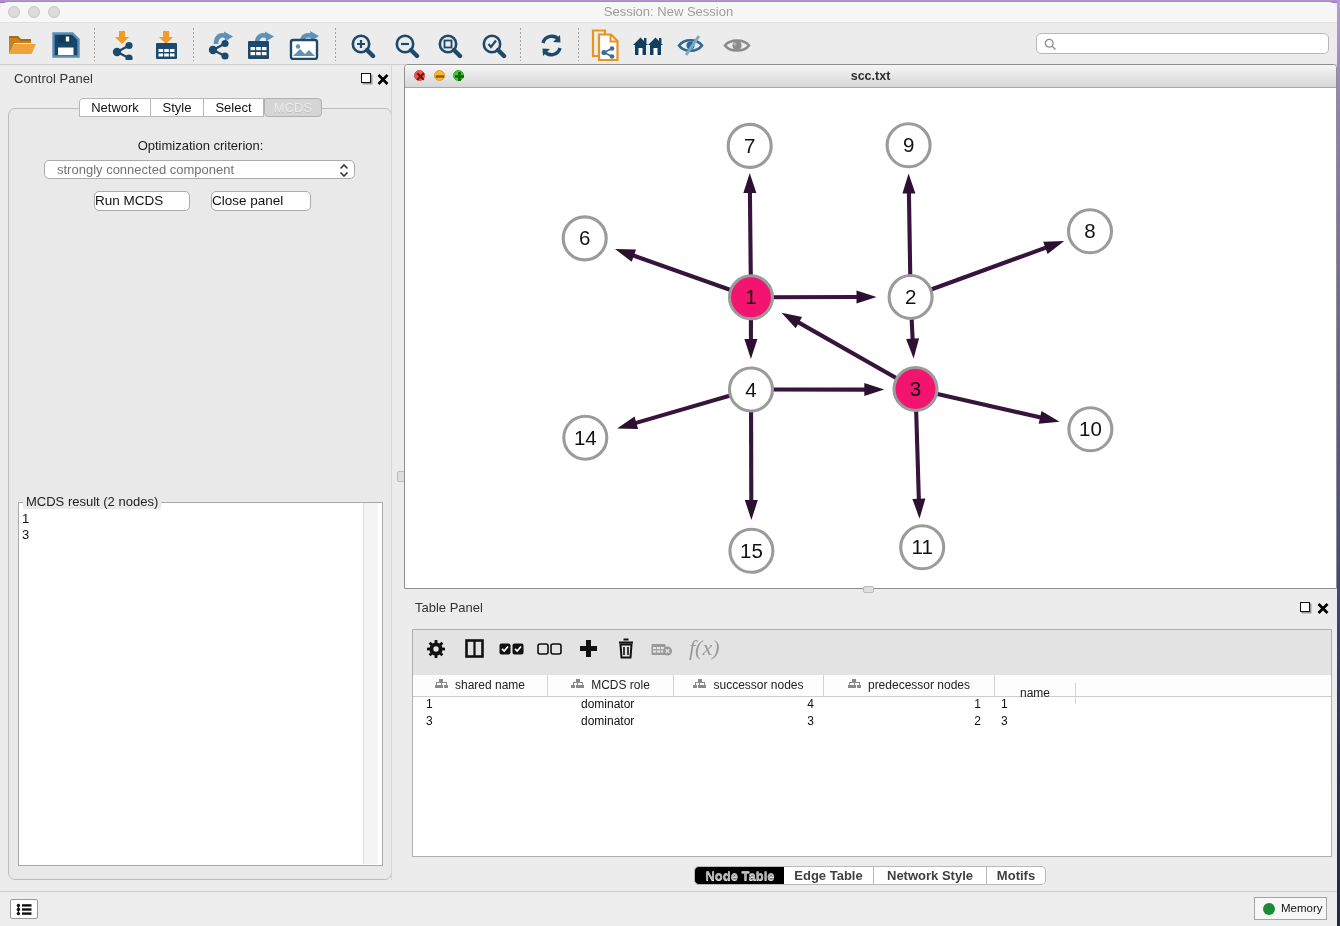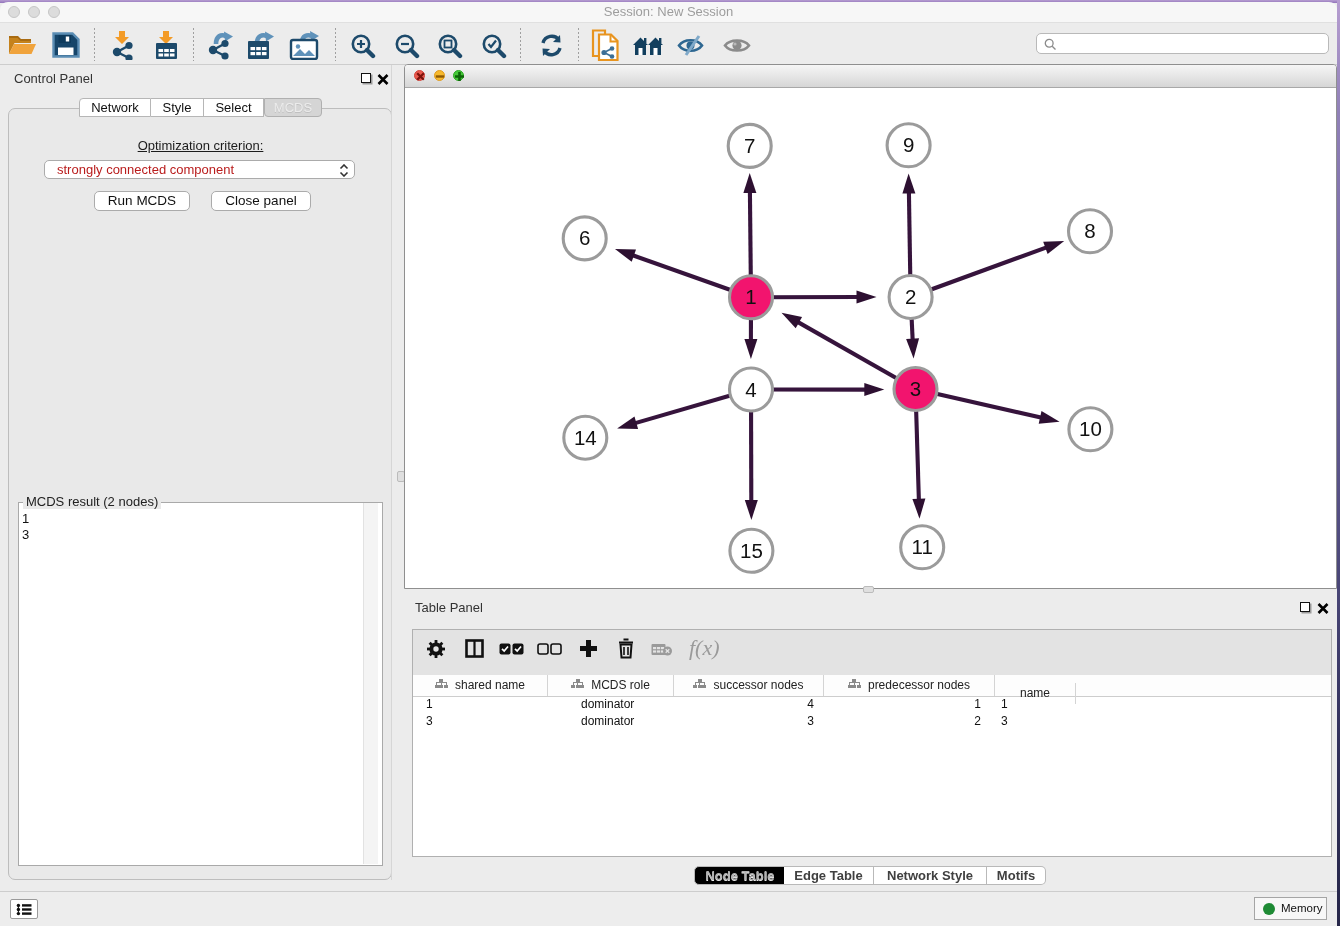--- a/index.html
+++ b/index.html
@@ -21,23 +21,23 @@
 #toolbar { left:0; top:22px; width:1337px; height:43px; background:#ececec; border-top:1px solid #e0e0e0; border-bottom:1px solid #cdcdcd; }
 .sep { position:absolute; top:5px; height:33px; width:1px; background-image:linear-gradient(#9f9f9f 50%, rgba(0,0,0,0) 0%); background-size:1px 4px; }
 
 
 #search { left:1036px; top:33px; width:293px; height:21px; background:#fff; border:1px solid #b9b9b9; border-radius:5px; }
 
 
 #cpHead { left:14px; top:71px; font-size:13px; color:#333; }
 #cpBox { left:8px; top:108px; width:384px; height:772px; background:#e9e9e9; border:1px solid #bdbdbd; border-radius:7px; }
 .tab { position:absolute; top:98px; height:19px; background:#fff; border:1px solid #b6b6b6; font-size:13px; color:#111; text-align:center; line-height:18px; }
-#optLabel { left:9px; top:138px; width:383px; text-align:center; font-size:13px; color:#1c1c1c;text-decoration:underline; }
-#optSelect { left:44px; top:160px; width:311px; height:19px; background:#fff; border:1px solid #ababab; border-radius:5px; font-size:13px; color:#b91c1c; line-height:17px; padding-left:12px; }
-.btn { position:absolute; height:20px; background:#fff; border:1px solid #ababab; border-radius:5px; font-size:13.5px; color:#111; text-align:center; line-height:18px; }
+#optLabel { left:9px; top:138px; width:383px; text-align:center; font-size:13px; color:#1c1c1c; }
+#optSelect { left:44px; top:160px; width:311px; height:19px; background:#fff; border:1px solid #ababab; border-radius:5px; font-size:13px; color:#737373; line-height:17px; padding-left:12px; }
+.btn { position:absolute; height:20px; background:#fff; border:1px solid #ababab; border-radius:5px; font-size:13.5px; color:#111; line-height:18px; }
 #fieldset { left:18px; top:502px; width:365px; height:364px; border:1px solid #a9a9a9; background:#fff; }
 #legend { left:23px; top:494px; background:#e9e9e9; padding:0 3px; font-size:13px; color:#222; }
 #mcdsText { left:22px; top:511px; font-size:13px; color:#111; line-height:16px; }
 #mcdsScroll { left:363px; top:503px; width:15px; height:361px; background:#f4f4f4; border-left:1px solid #e2e2e2; }
 
 
 #vsplit { left:391px; top:65px; width:1px; height:815px; background:#d6d6d6; }
 #vhandle { left:397px; top:471px; width:8px; height:11px; background:#dfdfdf; border:1px solid #bbb; border-radius:2px; }
 #hhandle { left:863px; top:586px; width:11px; height:7px; background:#dfdfdf; border:1px solid #bbb; border-radius:2px; }
 
@@ -273,20 +273,21 @@
         <path d="M1.2 1.2 L7.8 7.8 M7.8 1.2 L1.2 7.8" stroke="#7c120b" stroke-width="2.2"></path>
       </svg>
     <div class="mactl" style="left:28.5px; background:#f7b92c; border:1px solid #e09c1f;"></div>
     <svg class="abs" style="left:30px; top:9.8px;" width="10" height="3" viewBox="0 0 10 3">
         <path d="M0.8 1.5 L9.2 1.5" stroke="#8e5a03" stroke-width="2.4"></path>
       </svg>
     <div class="mactl" style="left:48px; background:#45c838; border:1px solid #2fa827;"></div>
     <svg class="abs" style="left:49px; top:6px;" width="11" height="11" viewBox="0 0 11 11">
         <path d="M5.5 1 L5.5 10 M1 5.5 L10 5.5" stroke="#0c6407" stroke-width="2.6"></path>
       </svg>
+    <div class="abs" id="nettitletext">scc.txt</div>
   </div>
 </div>
 <svg class="abs" style="left:404px; top:87px;" width="933" height="501" viewBox="0 0 933 501" font-family="Liberation Sans, sans-serif">
 <g stroke="#36143c" stroke-width="4.1" fill="none">
 <line x1="347.0" y1="210.3" x2="345.9" y2="104.0"></line>
 <line x1="347.0" y1="210.3" x2="228.0" y2="168.0"></line>
 <line x1="347.0" y1="210.3" x2="454.5" y2="210.0"></line>
 <line x1="347.0" y1="210.3" x2="346.9" y2="254.0"></line>
 <line x1="506.6" y1="210.0" x2="504.9" y2="104.5"></line>
 <line x1="506.6" y1="210.0" x2="643.3" y2="160.1"></line>

